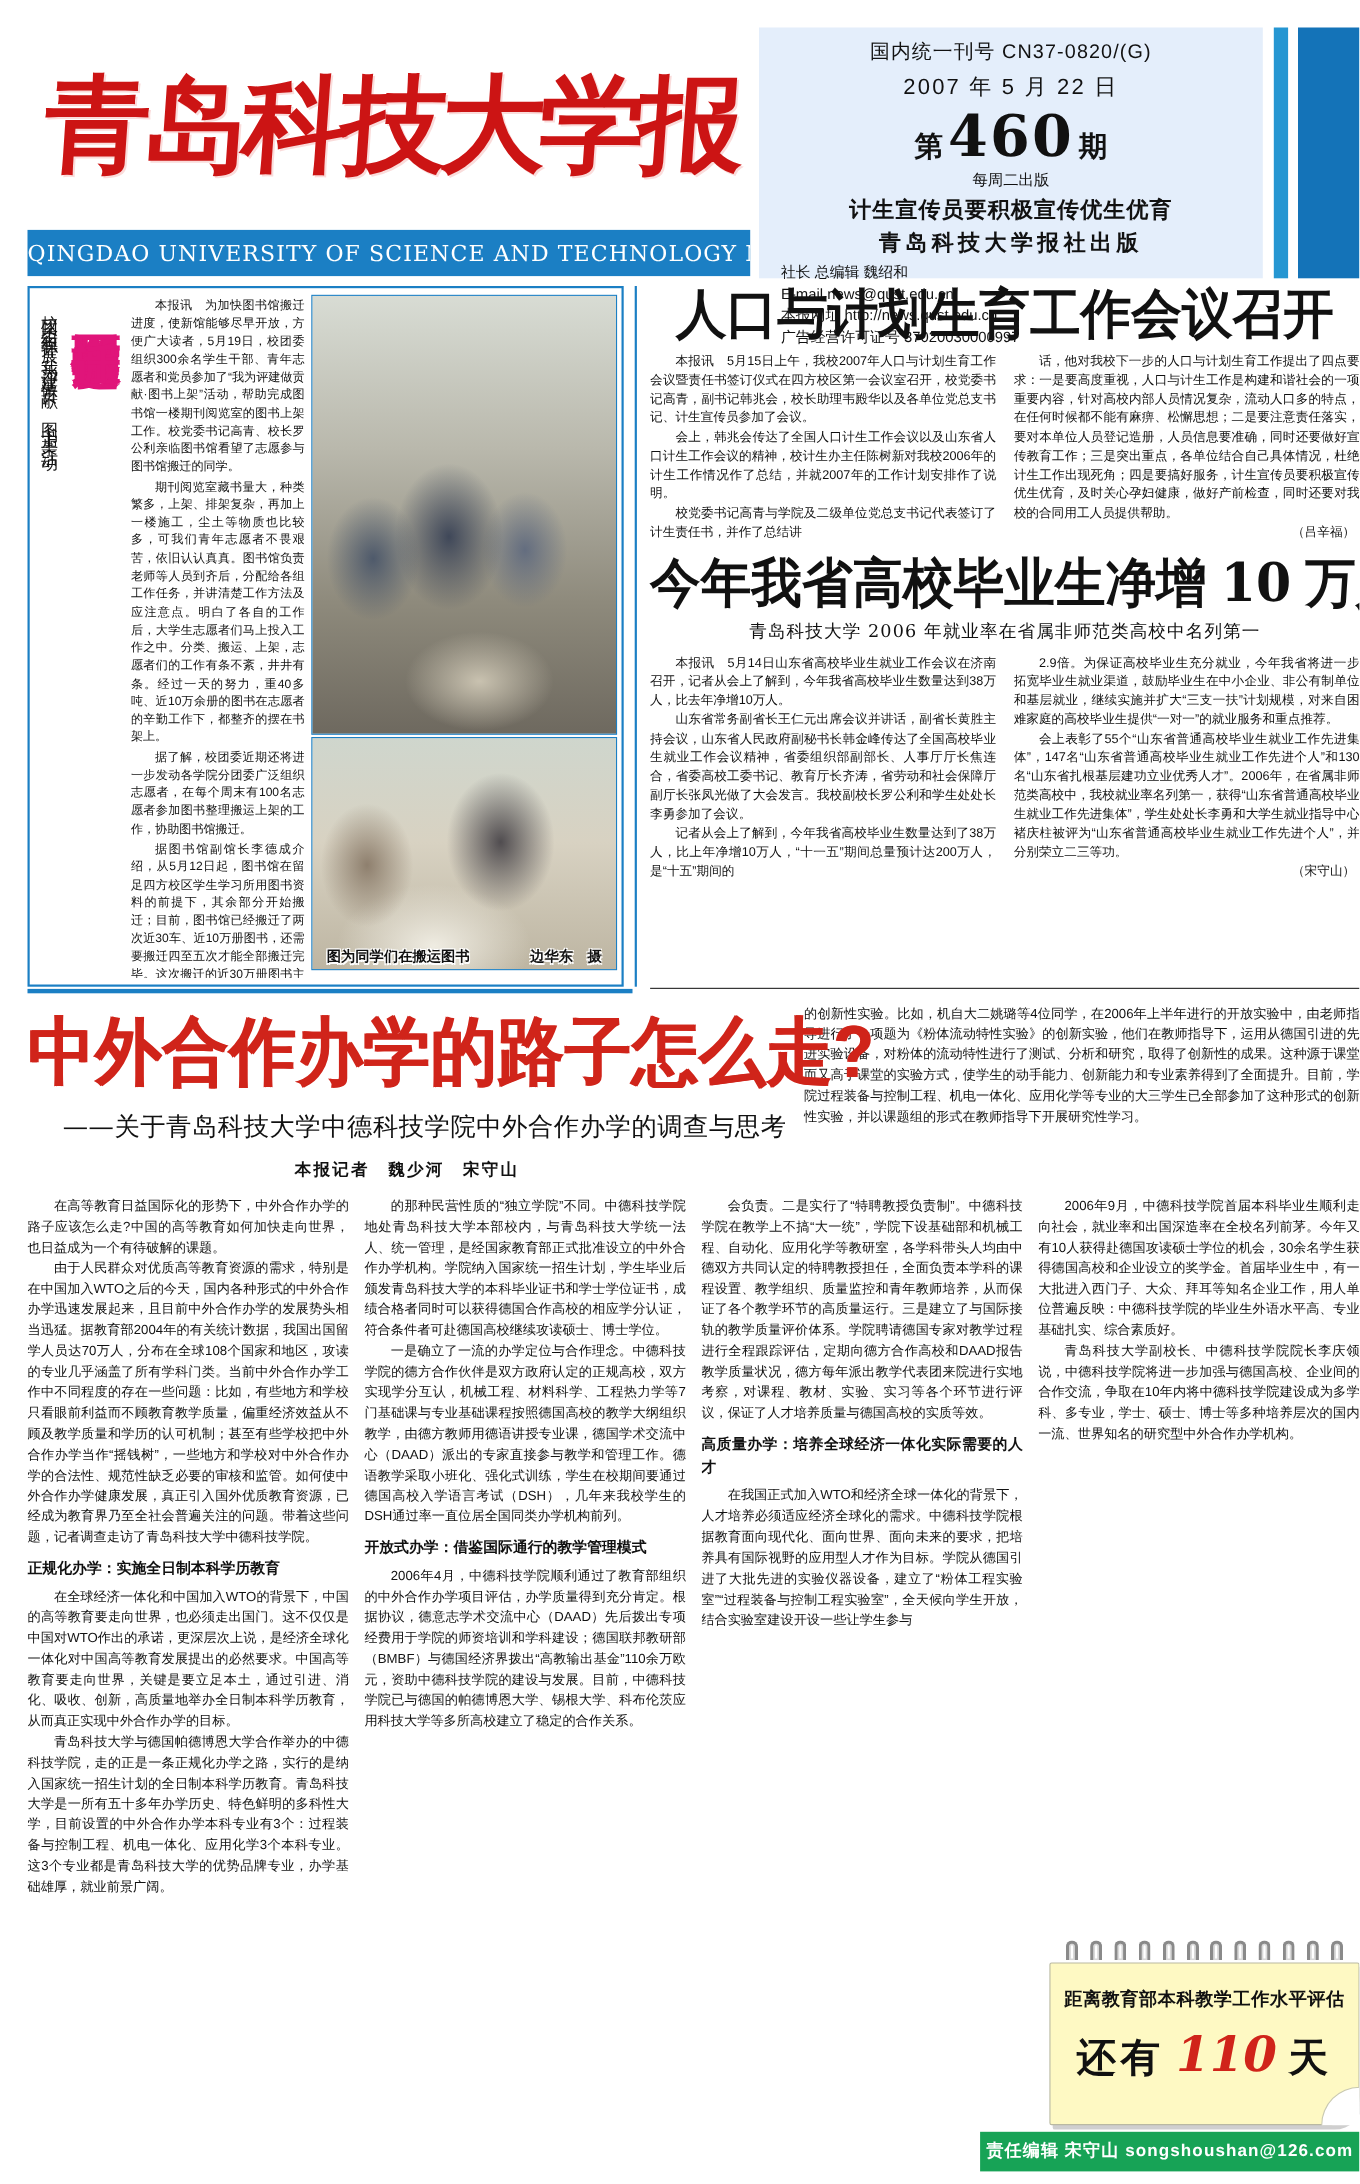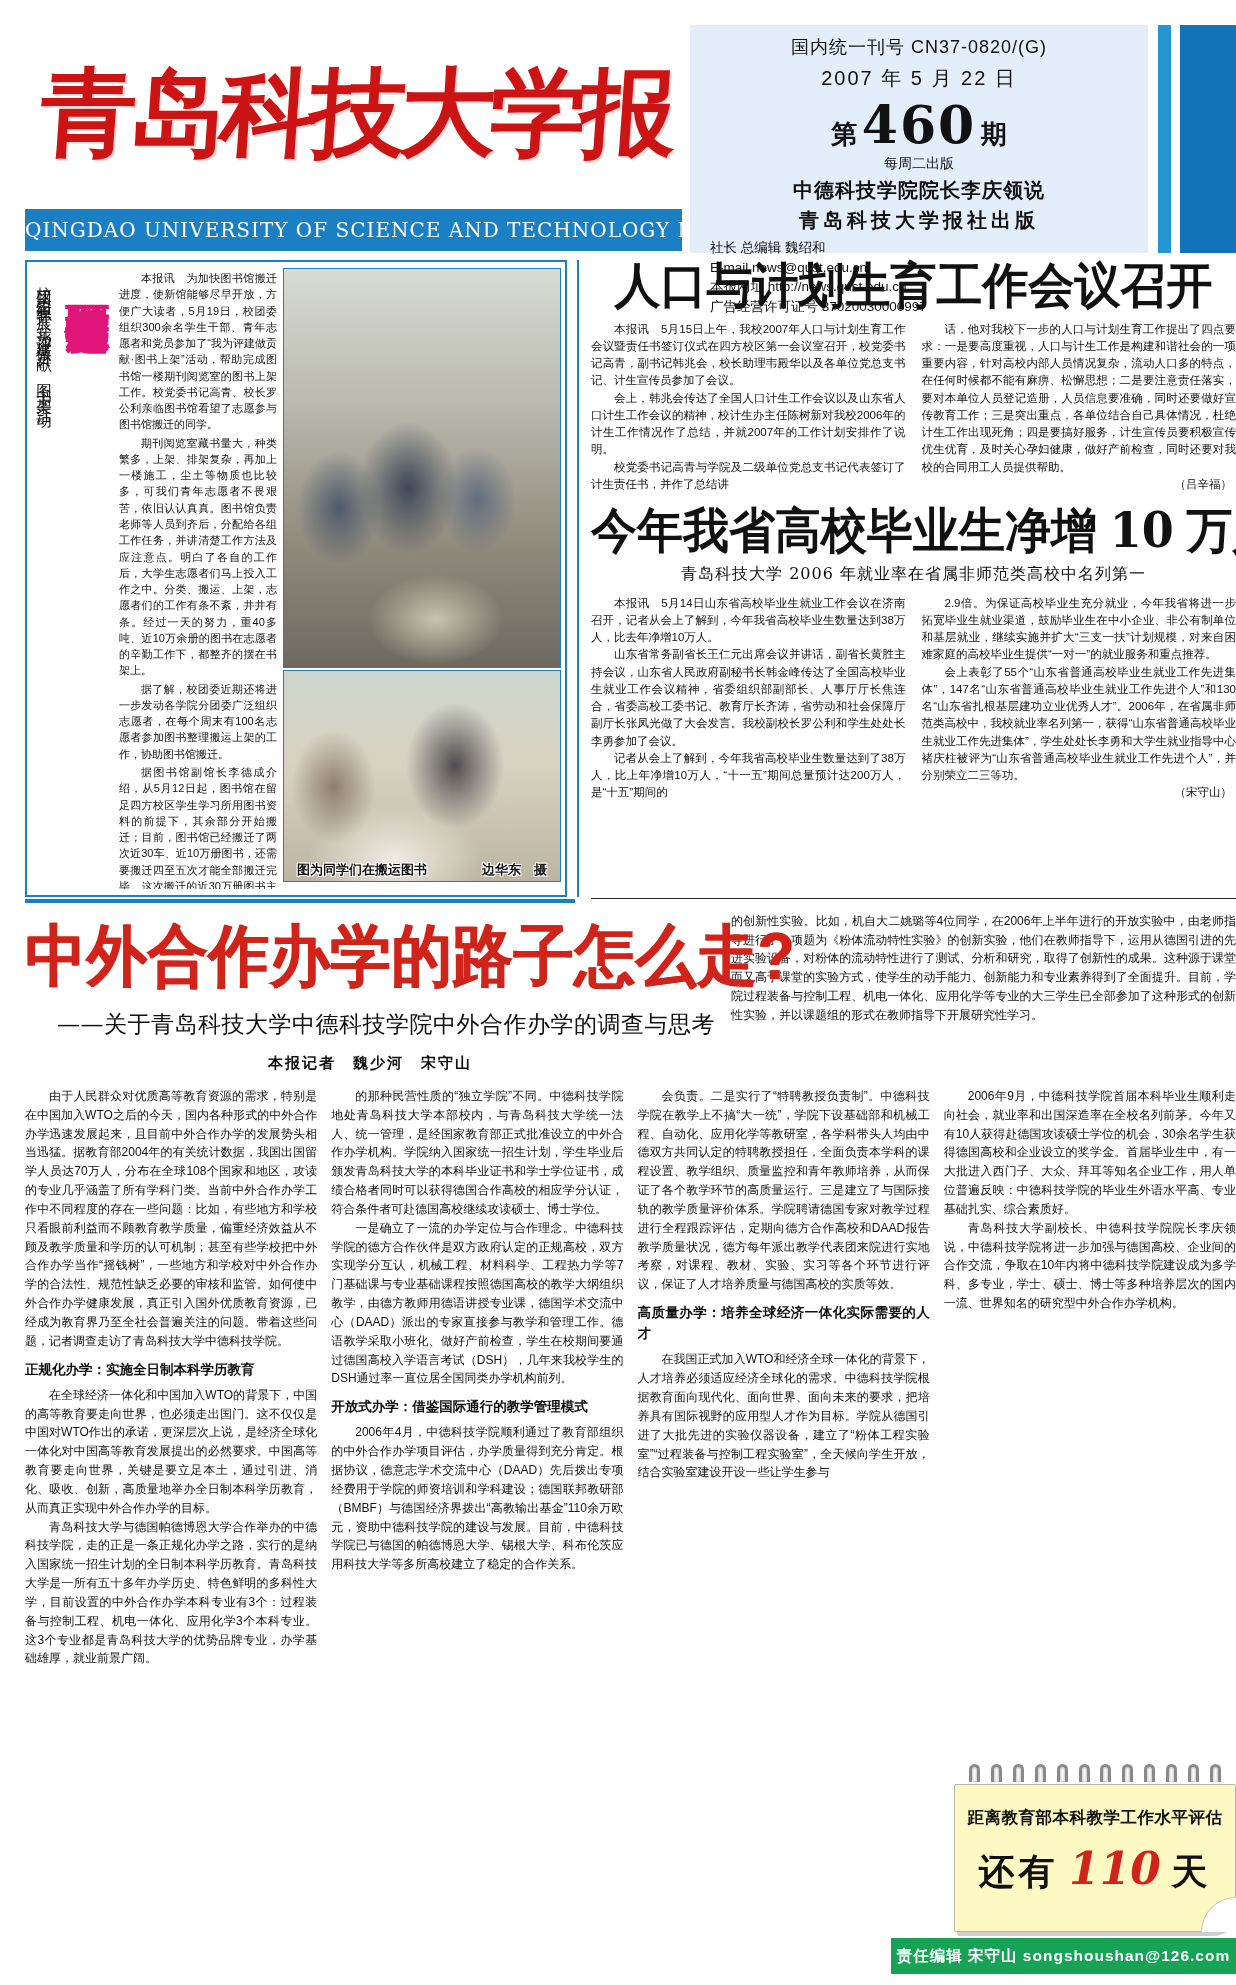--- a/index.html
+++ b/index.html
@@ -118,21 +118,21 @@
 
   <div class="issue-box">
     <div class="ln1">国内统一刊号 CN37-0820/(G)</div>
     <div class="ln2">2007 年 5 月 22 日</div>
     <div class="issue-line">
       <span class="fix">第</span>
       <span class="num">460</span>
       <span class="fix">期</span>
     </div>
     <div class="freq">每周二出版</div>
-    <div class="org">中德科技学院院长李庆领说</div>
+    <div class="org">计生宣传员要积极宣传优生优育</div>
     <div class="pub">青岛科技大学报社出版</div>
     <div class="issue-meta">
       <div>社长 总编辑  魏绍和</div>
       <div>E-mail news@qust.edu.cn</div>
       <div>本报网址 http://news.qust.edu.cn</div>
       <div>广告经营许可证号 37020030000997</div>
     </div>
   </div>
   <div class="vbar1"></div>
   <div class="vbar2"></div>
@@ -210,28 +210,29 @@
         <div class="feature-sub">——关于青岛科技大学中德科技学院中外合作办学的调查与思考</div>
         <div class="feature-byline">本报记者　魏少河　宋守山</div>
       </div>
       <div class="feature-intro">
           <p>的创新性实验。比如，机自大二姚璐等4位同学，在2006年上半年进行的开放实验中，由老师指导进行了一项题为《粉体流动特性实验》的创新实验，他们在教师指导下，运用从德国引进的先进实验设备，对粉体的流动特性进行了测试、分析和研究，取得了创新性的成果。这种源于课堂而又高于课堂的实验方式，使学生的动手能力、创新能力和专业素养得到了全面提升。目前，学院过程装备与控制工程、机电一体化、应用化学等专业的大三学生已全部参加了这种形式的创新性实验，并以课题组的形式在教师指导下开展研究性学习。</p>
         </div>
     </div>
 
     <div class="feature-cols">
       <div class="fcol">
+          <p>在高等教育日益国际化的形势下，中外合作办学的路子应该怎么走?中国的高等教育如何加快走向世界，也日益成为一个有待破解的课题。</p>
           <p>由于人民群众对优质高等教育资源的需求，特别是在中国加入WTO之后的今天，国内各种形式的中外合作办学迅速发展起来，且目前中外合作办学的发展势头相当迅猛。据教育部2004年的有关统计数据，我国出国留学人员达70万人，分布在全球108个国家和地区，攻读的专业几乎涵盖了所有学科门类。当前中外合作办学工作中不同程度的存在一些问题：比如，有些地方和学校只看眼前利益而不顾教育教学质量，偏重经济效益从不顾及教学质量和学历的认可机制；甚至有些学校把中外合作办学当作“摇钱树”，一些地方和学校对中外合作办学的合法性、规范性缺乏必要的审核和监管。如何使中外合作办学健康发展，真正引入国外优质教育资源，已经成为教育界乃至全社会普遍关注的问题。带着这些问题，记者调查走访了青岛科技大学中德科技学院。</p>
           <h4 class="subhead">正规化办学：实施全日制本科学历教育</h4>
           <p>在全球经济一体化和中国加入WTO的背景下，中国的高等教育要走向世界，也必须走出国门。这不仅仅是中国对WTO作出的承诺，更深层次上说，是经济全球化一体化对中国高等教育发展提出的必然要求。中国高等教育要走向世界，关键是要立足本土，通过引进、消化、吸收、创新，高质量地举办全日制本科学历教育，从而真正实现中外合作办学的目标。</p>
           <p>青岛科技大学与德国帕德博恩大学合作举办的中德科技学院，走的正是一条正规化办学之路，实行的是纳入国家统一招生计划的全日制本科学历教育。青岛科技大学是一所有五十多年办学历史、特色鲜明的多科性大学，目前设置的中外合作办学本科专业有3个：过程装备与控制工程、机电一体化、应用化学3个本科专业。这3个专业都是青岛科技大学的优势品牌专业，办学基础雄厚，就业前景广阔。</p>
         </div>
       <div class="fcol">
           <p>的那种民营性质的“独立学院”不同。中德科技学院地处青岛科技大学本部校内，与青岛科技大学统一法人、统一管理，是经国家教育部正式批准设立的中外合作办学机构。学院纳入国家统一招生计划，学生毕业后颁发青岛科技大学的本科毕业证书和学士学位证书，成绩合格者同时可以获得德国合作高校的相应学分认证，符合条件者可赴德国高校继续攻读硕士、博士学位。</p>
-          <p>一是确立了一流的办学定位与合作理念。中德科技学院的德方合作伙伴是双方政府认定的正规高校，双方实现学分互认，机械工程、材料科学、工程热力学等7门基础课与专业基础课程按照德国高校的教学大纲组织教学，由德方教师用德语讲授专业课，德国学术交流中心（DAAD）派出的专家直接参与教学和管理工作。德语教学采取小班化、做好产前检查，学生在校期间要通过德国高校入学语言考试（DSH），几年来我校学生的DSH通过率一直位居全国同类办学机构前列。</p>
+          <p>一是确立了一流的办学定位与合作理念。中德科技学院的德方合作伙伴是双方政府认定的正规高校，双方实现学分互认，机械工程、材料科学、工程热力学等7门基础课与专业基础课程按照德国高校的教学大纲组织教学，由德方教师用德语讲授专业课，德国学术交流中心（DAAD）派出的专家直接参与教学和管理工作。德语教学采取小班化、强化式训练，学生在校期间要通过德国高校入学语言考试（DSH），几年来我校学生的DSH通过率一直位居全国同类办学机构前列。</p>
           <h4 class="subhead">开放式办学：借鉴国际通行的教学管理模式</h4>
           <p>2006年4月，中德科技学院顺利通过了教育部组织的中外合作办学项目评估，办学质量得到充分肯定。根据协议，德意志学术交流中心（DAAD）先后拨出专项经费用于学院的师资培训和学科建设；德国联邦教研部（BMBF）与德国经济界拨出“高教输出基金”110余万欧元，资助中德科技学院的建设与发展。目前，中德科技学院已与德国的帕德博恩大学、锡根大学、科布伦茨应用科技大学等多所高校建立了稳定的合作关系。</p>
         </div>
       <div class="fcol">
           <p>会负责。二是实行了“特聘教授负责制”。中德科技学院在教学上不搞“大一统”，学院下设基础部和机械工程、自动化、应用化学等教研室，各学科带头人均由中德双方共同认定的特聘教授担任，全面负责本学科的课程设置、教学组织、质量监控和青年教师培养，从而保证了各个教学环节的高质量运行。三是建立了与国际接轨的教学质量评价体系。学院聘请德国专家对教学过程进行全程跟踪评估，定期向德方合作高校和DAAD报告教学质量状况，德方每年派出教学代表团来院进行实地考察，对课程、教材、实验、实习等各个环节进行评议，保证了人才培养质量与德国高校的实质等效。</p>
           <h4 class="subhead">高质量办学：培养全球经济一体化实际需要的人才</h4>
           <p>在我国正式加入WTO和经济全球一体化的背景下，人才培养必须适应经济全球化的需求。中德科技学院根据教育面向现代化、面向世界、面向未来的要求，把培养具有国际视野的应用型人才作为目标。学院从德国引进了大批先进的实验仪器设备，建立了“粉体工程实验室”“过程装备与控制工程实验室”，全天候向学生开放，结合实验室建设开设一些让学生参与</p>
         </div>
       <div class="fcol">
           <p>2006年9月，中德科技学院首届本科毕业生顺利走向社会，就业率和出国深造率在全校名列前茅。今年又有10人获得赴德国攻读硕士学位的机会，30余名学生获得德国高校和企业设立的奖学金。首届毕业生中，有一大批进入西门子、大众、拜耳等知名企业工作，用人单位普遍反映：中德科技学院的毕业生外语水平高、专业基础扎实、综合素质好。</p>

